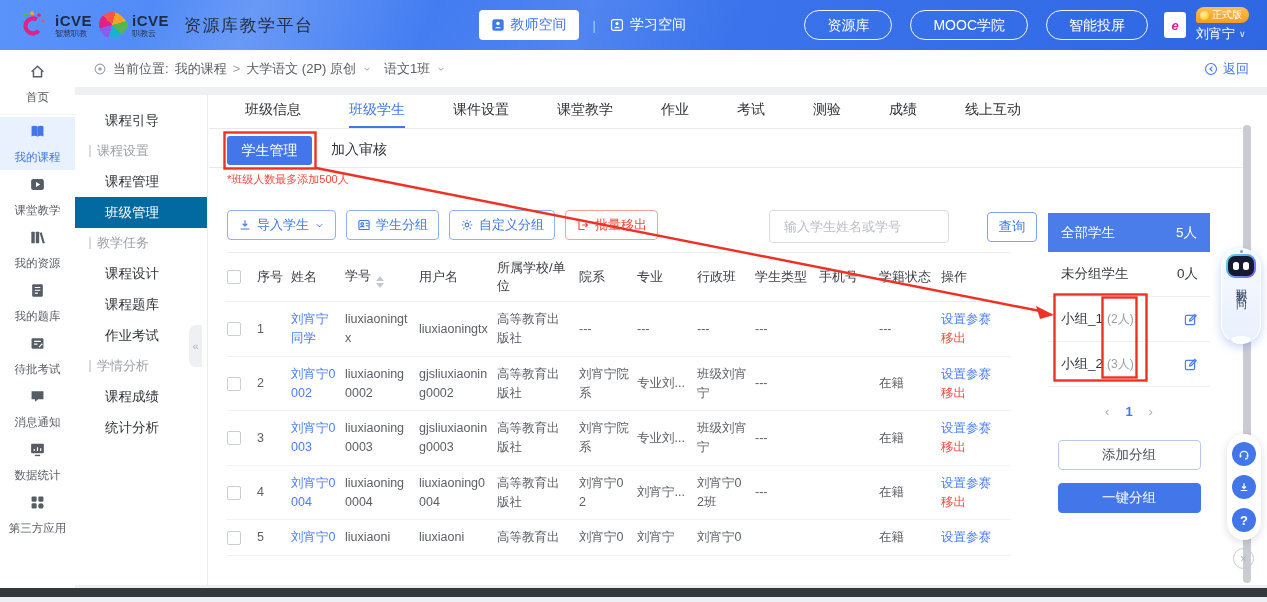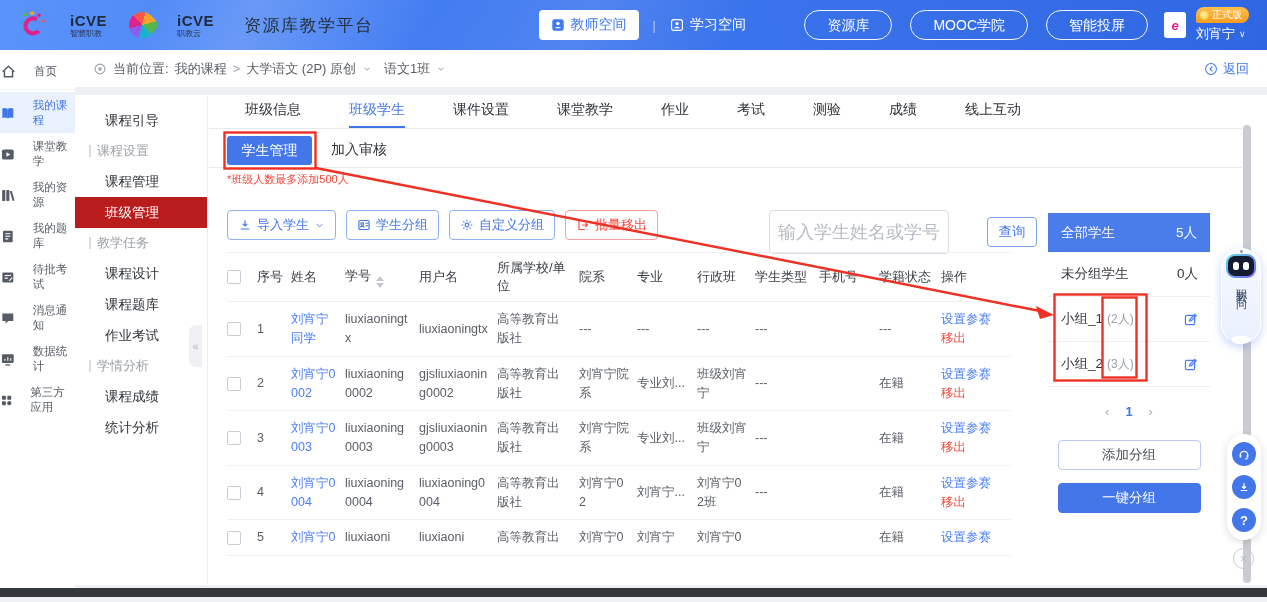--- a/index.html
+++ b/index.html
@@ -5,21 +5,21 @@
   *{margin:0;padding:0;box-sizing:border-box}
   html,body{width:1267px;height:602px;overflow:hidden}
   body{font-family:"Liberation Sans","DejaVu Sans",sans-serif;font-size:13px;color:#333}
   .page{position:relative;width:1267px;height:602px;background:#eef0f3;overflow:hidden}
 
   
   .topbar{position:absolute;top:0;left:0;width:100%;height:50px;display:flex;align-items:center;
     background:linear-gradient(100deg,#5a93fa 0%,#3f79f0 40%,#2f67e2 100%);padding:0 18px;z-index:5;overflow:hidden}
   .topbar::before{content:"";position:absolute;inset:0;pointer-events:none;
     background:linear-gradient(115deg,transparent 12%,rgba(255,255,255,.16) 20%,transparent 34%,rgba(255,255,255,.10) 46%,transparent 58%)}
-  .brand{display:flex;align-items:center;gap:22px;position:relative}
+  .brand{display:flex;align-items:center;gap:7px;position:relative}
   .logo-e{width:30px;height:30px}
   .logo-shell{width:26px;height:26px;border-radius:50% 50% 6px 50%;transform:rotate(-45deg);
     background:conic-gradient(#f5554a 0 60deg,#f7a32a 60deg 120deg,#54b64e 120deg 180deg,#18b2cf 180deg 240deg,#8e5bf0 240deg 300deg,#e0218a 300deg 360deg)}
   .logo-txt{line-height:1}
   .logo-txt .t{font-weight:bold;font-size:15px;color:#1f2a3d;letter-spacing:.5px}
   .logo-txt .s{font-size:8px;color:#28334b;margin-top:2px}
   .app-title{font-size:17px;color:#252f3d;margin-left:8px;letter-spacing:1.5px;position:relative}
   .space-nav{display:flex;align-items:center;gap:14px;margin-left:165px;position:relative}
   .btn-teacher{height:30px;background:#fff;color:#3f79f0;border:none;border-radius:4px;display:flex;align-items:center;gap:6px;padding:0 12px;font-size:14px;cursor:pointer}
   .space-div{color:rgba(255,255,255,.55)}
@@ -35,49 +35,49 @@
   .caret{font-size:9px;opacity:.9}
 
   
   .crumbbar{position:absolute;left:75px;top:50px;width:1192px;height:37px;background:#fff;display:flex;align-items:center;gap:6px;padding:0 18px;color:#5c6066;z-index:2}
   .crumb-sep{color:#9aa0a8}
   .chev{width:10px;height:10px;stroke:#9aa0a8;fill:none;stroke-width:1.6}
   .crumb-back{margin-left:auto;color:#4377e9;display:flex;gap:5px;align-items:center;cursor:pointer}
 
   
   .leftrail{position:absolute;left:0;top:50px;width:75px;height:538px;background:#fff;z-index:3;display:flex;flex-direction:column;padding-top:7px}
-  .rail-item{display:flex;flex-direction:row;align-items:center;gap:17px;padding:6px 0 5px;color:#565c64;cursor:pointer}
+  .rail-item{display:flex;flex-direction:column;align-items:center;gap:10px;padding:6px 0 5px;color:#565c64;cursor:pointer}
   .rail-item .rail-label{font-size:11.5px}
   .rail-item.first{padding-bottom:9px;border-bottom:1px solid #f1f2f4;margin-bottom:2px}
   .rail-item.active{background:#e9f1ff;color:#4377e9}
   .rail-ic{width:17px;height:17px}
 
   
   .mainpanel{position:absolute;left:75px;top:95px;width:1192px;height:490px;background:#fff;z-index:2}
   .submenu{position:absolute;left:0;top:0;width:133px;height:100%;border-right:1px solid #ebedf0;padding-top:10px}
   .sm-item{height:31px;line-height:31px;padding-left:30px;font-size:13.5px;color:#2f3338;cursor:pointer}
-  .sm-item.active{background:#b91c1c;color:#fff}
+  .sm-item.active{background:#0369a1;color:#fff}
   .sm-section{height:30px;display:flex;align-items:center;gap:6px;padding-left:14px;font-size:13px;color:#9da2a9}
   .sec-bar{width:2px;height:12px;background:#d8dbdf}
   .collapse-handle{position:absolute;left:114px;top:230px;width:13px;height:42px;background:#eef0f3;border-radius:7px 0 0 7px;display:flex;align-items:center;justify-content:center;color:#aeb2b9;font-size:11px;z-index:4;cursor:pointer}
 
   .content{position:absolute;left:134px;top:0;width:1033px;height:100%;overflow:hidden}
   .tabs{position:absolute;top:6px;left:0;right:0;height:28px;border-bottom:1px solid #e6e9ee;display:flex;gap:48px;padding-left:36px;font-size:14px;color:#2f3338}
   .tab{cursor:pointer;height:27px}
   .tab.active{color:#4377e9;border-bottom:2px solid #4377e9}
   .subtabs{position:absolute;top:40px;left:0;right:0;height:33px;border-bottom:1px solid #e6e9ee}
   .subtab-btn{position:absolute;left:18px;top:1px;width:85px;height:29px;background:#4377e9;color:#fff;font-size:14px;border:none;border-radius:3px;cursor:pointer}
   .subtab2{position:absolute;left:122px;top:6px;font-size:14px;color:#2f3338;cursor:pointer;background:none;border:none}
   .notice{position:absolute;top:77px;left:18px;font-size:11px;color:#f5483b}
   .toolbar{position:absolute;top:115px;left:18px;width:810px;display:flex;align-items:flex-start;gap:10px}
   .tbtn{height:30px;display:flex;align-items:center;gap:5px;padding:0 10px;border:1px solid #8fb0f2;border-radius:4px;color:#4377e9;background:#fff;font-size:13px;cursor:pointer}
   .tbtn.red{border-color:#f4a0a0;color:#f5483b}
   .tico{width:14px;height:14px;stroke:currentColor;fill:none;stroke-width:1.3}
   .search-box{margin-left:auto;display:flex;gap:38px;align-items:center}
-  .search{width:180px;height:44px;border:1px solid #d9dce3;border-radius:4px;padding:0 8px;font-size:18px;color:#333}
+  .search{width:180px;height:33px;border:1px solid #d9dce3;border-radius:4px;padding:0 14px;font-size:13px;color:#333}
   .search::placeholder{color:#b8bcc4}
   .qbtn{width:50px;height:30px;border:1px solid #7ba2f0;border-radius:4px;background:#fff;color:#4377e9;font-size:13.5px;cursor:pointer}
 
   
   .stu-table{position:absolute;top:157px;left:18px;width:784px;border-collapse:collapse;table-layout:fixed;font-size:12.5px}
   .stu-table th{border-top:1px solid #eceef2;border-bottom:1px solid #eceef2;color:#3a3e45;font-weight:normal;padding:6px 8px 6px 0;text-align:left;font-size:13px;white-space:nowrap;vertical-align:middle}
   .stu-table th.wrap{white-space:normal;word-break:break-all;line-height:1.4}
   .stu-table td{border-bottom:1px solid #f0f2f5;color:#5a5e66;padding:8px 8px 8px 0;text-align:left;vertical-align:middle;word-break:break-all;line-height:1.5}
   .cb{width:14px;height:14px;border:1px solid #c9ced6;border-radius:2px;background:#fff;cursor:pointer}
   .link{color:#4a7df5;cursor:pointer}

